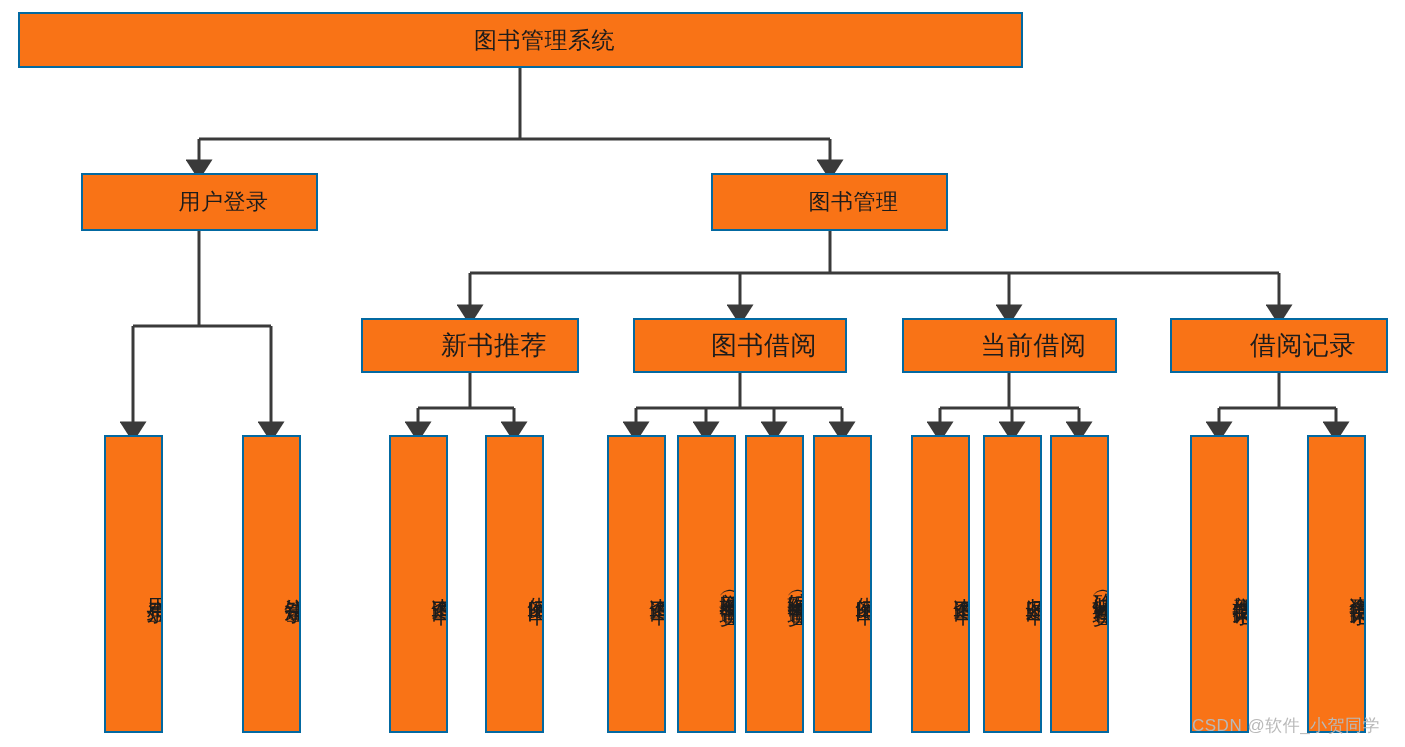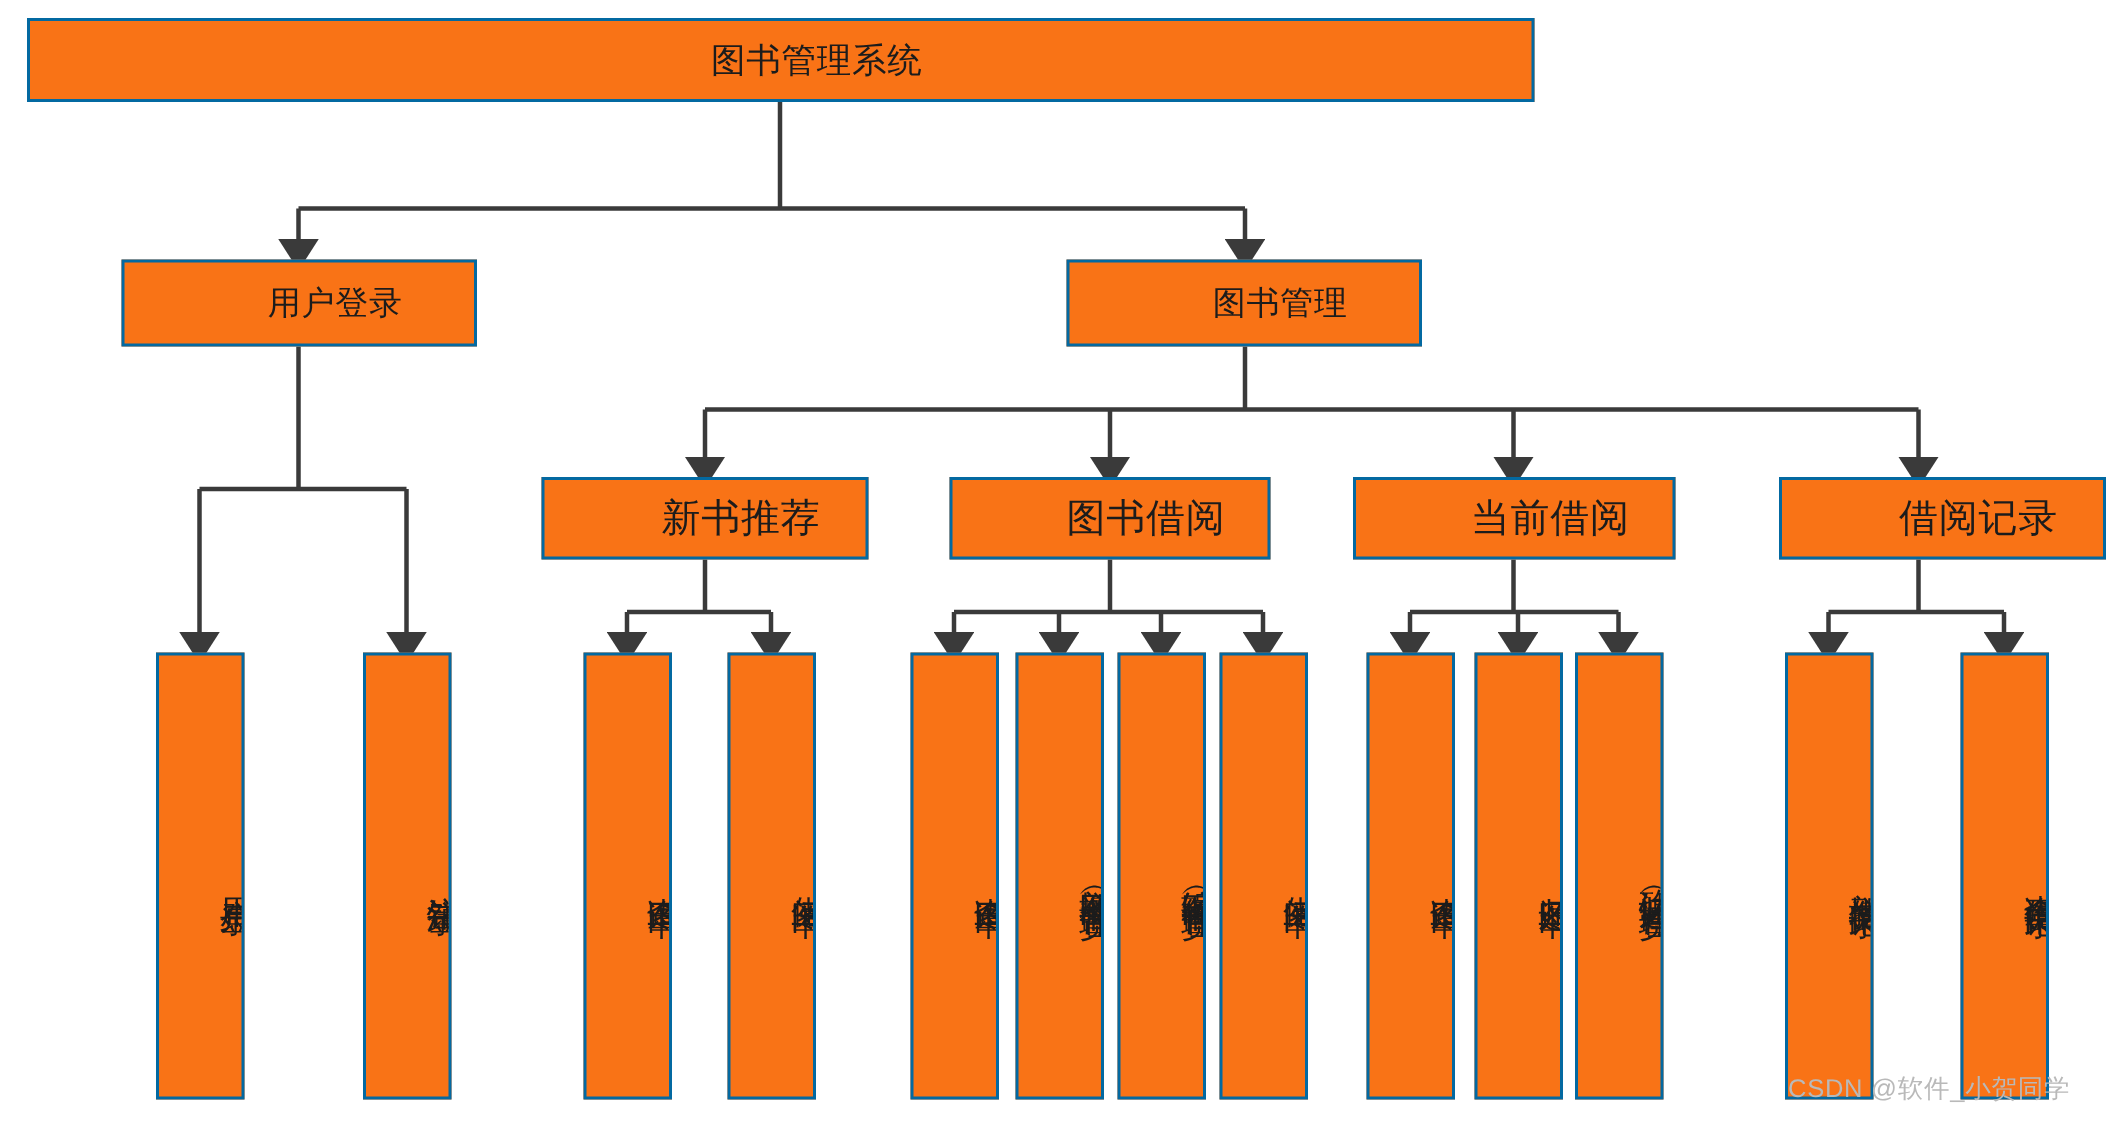--- a/index.html
+++ b/index.html
@@ -135,21 +135,21 @@
 
   <div class="node-box node-l2" style="left:361px; top:318px; width:218px; height:55px;">
     <span class="node-label">新书推荐</span>
   </div>
   <div class="node-box node-l2" style="left:633px; top:318px; width:214px; height:55px;">
     <span class="node-label">图书借阅</span>
   </div>
   <div class="node-box node-l2" style="left:902px; top:318px; width:215px; height:55px;align-items:center;">
     <span class="node-label">当前借阅</span>
   </div>
-  <div class="node-box node-l2" style="left:1170px; top:318px; width:218px; height:55px;margin-left:16px;">
+  <div class="node-box node-l2" style="left:1170px; top:318px; width:218px; height:55px;">
     <span class="node-label">借阅记录</span>
   </div>
 
   <div class="node-box node-leaf" style="left:104px; top:435px; width:59px; height:298px;">
     <span class="node-label">用户登录</span>
   </div>
   <div class="node-box node-leaf" style="left:242px; top:435px; width:59px; height:298px;">
     <span class="node-label">注销登录</span>
   </div>
   <div class="node-box node-leaf" style="left:389px; top:435px; width:59px; height:298px;">

